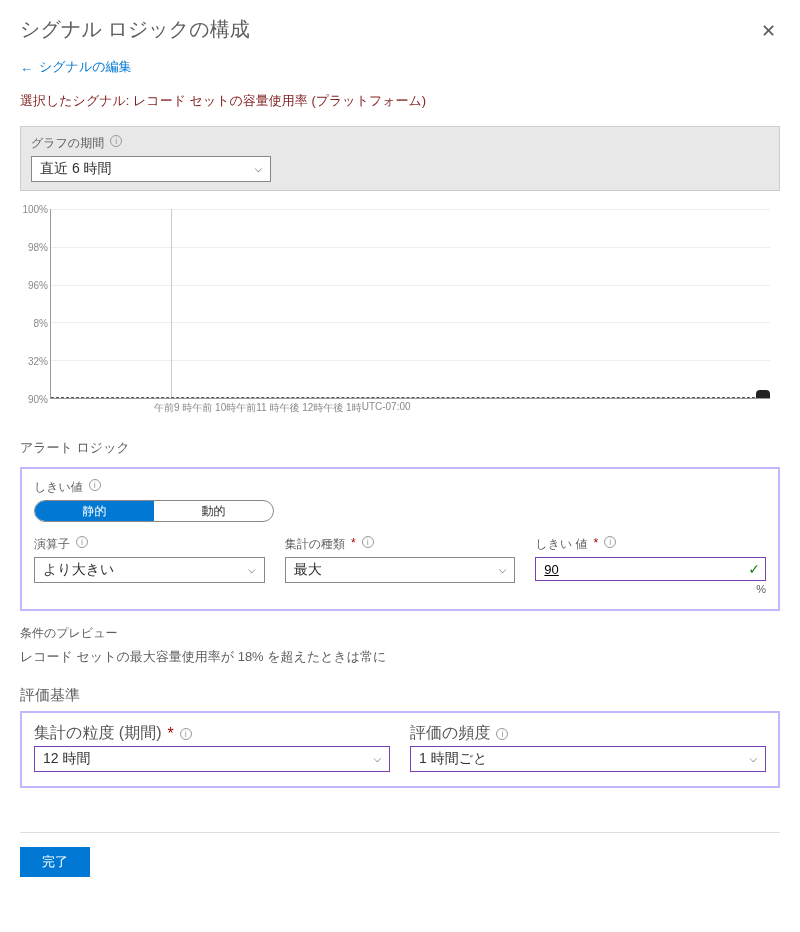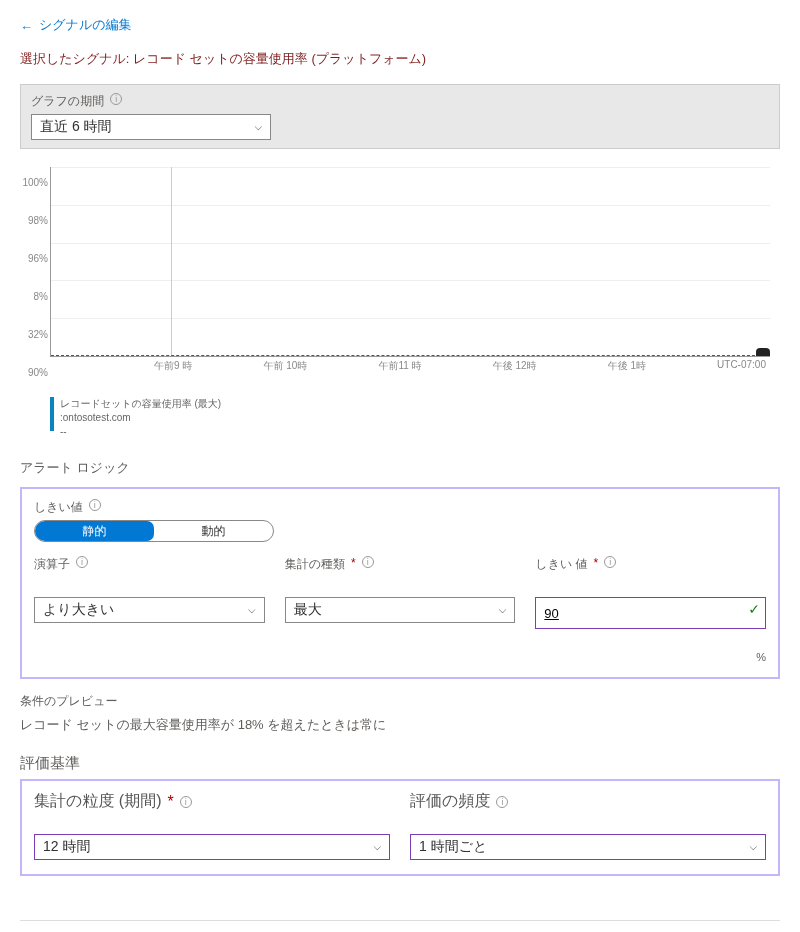--- a/index.html
+++ b/index.html
@@ -11,55 +11,59 @@
   .back-link { color: #0078d4; font-size: 13px; display: flex; align-items: center; gap: 6px; cursor: pointer; margin-bottom: 16px; }
   .selected-signal { color: #7f1d1d; font-size: 13px; margin-bottom: 16px; }
   .graph-period-bar { background: #e8e8e8; border: 1px solid #ccc; padding: 8px 10px; margin-bottom: 18px; }
   .field-label { font-size: 12px; color: #605e5c; display: flex; align-items: flex-start; gap: 6px; margin-bottom: 4px; }
   .info-icon { display: inline-flex; width: 12px; height: 12px; border: 1px solid #999; border-radius: 50%; font-size: 9px; align-items: center; justify-content: center; color: #999; }
   .dropdown { display: flex; align-items: center; justify-content: space-between; background: #fff; border: 1px solid #8a8886; padding: 4px 8px; width: 240px; cursor: pointer; font-size: 14px; height: 26px;}
   .dropdown.full { width: 100%; }
   .chevron { font-size: 10px; color: #605e5c; }
   .chart-area { position: relative; height: 220px; margin: 0 10px 10px 30px; }
   .y-axis { position: absolute; left: -30px; top: 0; height: 190px; width: 30px; }
-  .y-tick { position: absolute; right: 2px; font-size: 10px; color: #888; transform: translateY(-50%); margin-top: 15px; }
+  .y-tick { position: absolute; right: 2px; font-size: 10px; color: #888; transform: translateY(-50%); }
   .grid { position: absolute; left: 0; right: 0; top: 0; height: 190px; border-left: 1px solid #999; border-bottom: 1px solid #999; }
   .gridline { position: absolute; left: 0; right: 0; border-top: 1px solid #eee; }
   .threshold-line { position: absolute; left: 0; right: 0; bottom: 0; border-top: 1px dashed #555; }
   .vline { position: absolute; top:0; bottom:0; left:120px; border-left: 1px solid #ccc; }
   .marker { position: absolute; right: 0; bottom: 0; width: 14px; height: 8px; background: #222; border-top-left-radius: 4px; border-top-right-radius: 4px; }
-  .x-axis { position: absolute; left: 0; right: 0; top: 192px; display: flex; justify-content: space-between; font-size: 10px; color: #888; padding: 0 4px;}
+  .x-axis { position: absolute; left: 0; right: 0; top: 192px; display: flex; font-size: 10px; color: #888; padding: 0 4px;}
   .legend { display: flex; gap: 6px; align-items: flex-start; margin: 4px 10px 20px 30px; }
   .legend-bar { width: 4px; height: 34px; background: #0a84c1; }
   .legend-text { font-size: 10px; color: #666; line-height: 1.4;}
   .section-title { font-size: 13px; color: #605e5c; margin: 10px 0 10px 0; }
   .redbox { border: 2px solid #c4b5fd; padding: 10px 12px 14px 12px; margin-bottom: 14px; }
   .toggle { display: flex; border: 1px solid #8a8886; border-radius: 14px; overflow: hidden; width: 240px; height: 22px; margin-bottom: 14px;}
   .toggle-opt { flex: 1; text-align: center; font-size: 12px; line-height: 20px; cursor:pointer; }
-  .toggle-opt.active { background: #0078d4; color: #fff; border-radius: 7px; }
+  .toggle-opt.active { background: #0078d4; color: #fff; }
   .row3 { display: flex; gap: 20px; }
-  .col { flex: 1; display: flex; flex-direction: column; gap: 20px; }
-  .text-input { border: 1px solid #8a8886; padding: 4px 8px; font-size: 13px; width: 100%; height: 32px; text-decoration: underline;}
+  .col { flex: 1; display: flex; flex-direction: column; }
+  .text-input { border: 1px solid #8a8886; padding: 4px 8px; font-size: 13px; width: 100%; height: 24px; text-decoration: underline;}
   .input-wrap { position: relative; }
   .check { position:absolute; right: 6px; top: 4px; color: #107c10; font-size: 14px;}
   .unit-row { text-align: right; font-size: 11px; color: #605e5c; margin-top: 2px;}
   .preview-label { font-size: 12px; color: #605e5c; margin-bottom: 6px; }
   .preview-text { font-size: 13px; color: #605e5c; margin-bottom: 20px; }
   .eval-title { font-size: 15px; color: #605e5c; margin-bottom: 6px; }
   .row2 { display: flex; gap: 20px; }
   .purple-dd { border: 1px solid #7a3fb5; }
   .big-label { font-size: 16px; color: #555; display:flex; align-items:center; gap:6px; margin-bottom:2px;}
   .req { color: #a80000; }
   .footer { border-top: 1px solid #ddd; margin-top: 44px; padding-top: 14px; }
   .done-btn { background: #0078d4; color: #fff; border: none; padding: 6px 22px; font-size: 13px; cursor: pointer; }
 </style>
 </head>
 <body>
 
 <div class="panel">
+  <div class="header">
+    <div class="title">シグナル ロジックの構成</div>
+    <div class="close">✕</div>
+  </div>
 
   <div class="back-link">
     <span>←</span>
     <span>シグナルの編集</span>
   </div>
 
   <div class="selected-signal">選択したシグナル: レコード セットの容量使用率 (プラットフォーム)</div>
 
   <div class="graph-period-bar">
     <div class="field-label">
@@ -94,28 +98,20 @@
     <div class="x-axis">
       <span style="margin-left:100px">午前9 時</span>
       <span>午前 10時</span>
       <span>午前11 時</span>
       <span>午後 12時</span>
       <span>午後 1時</span>
       <span>UTC-07:00</span>
     </div>
   </div>
 
-  <div class="legend">
-    <div class="legend-bar"></div>
-    <div class="legend-text">
-      <div>レコードセットの容量使用率 (最大)</div>
-      <div>:ontosotest.com</div>
-      <div>--</div>
-    </div>
-  </div>
 
   <div class="section-title">アラート ロジック</div>
 
   <div class="redbox">
     <div class="field-label">
       <span>しきい値</span>
       <span class="info-icon">i</span>
     </div>
     <div class="toggle">
       <div class="toggle-opt active">静的</div>

